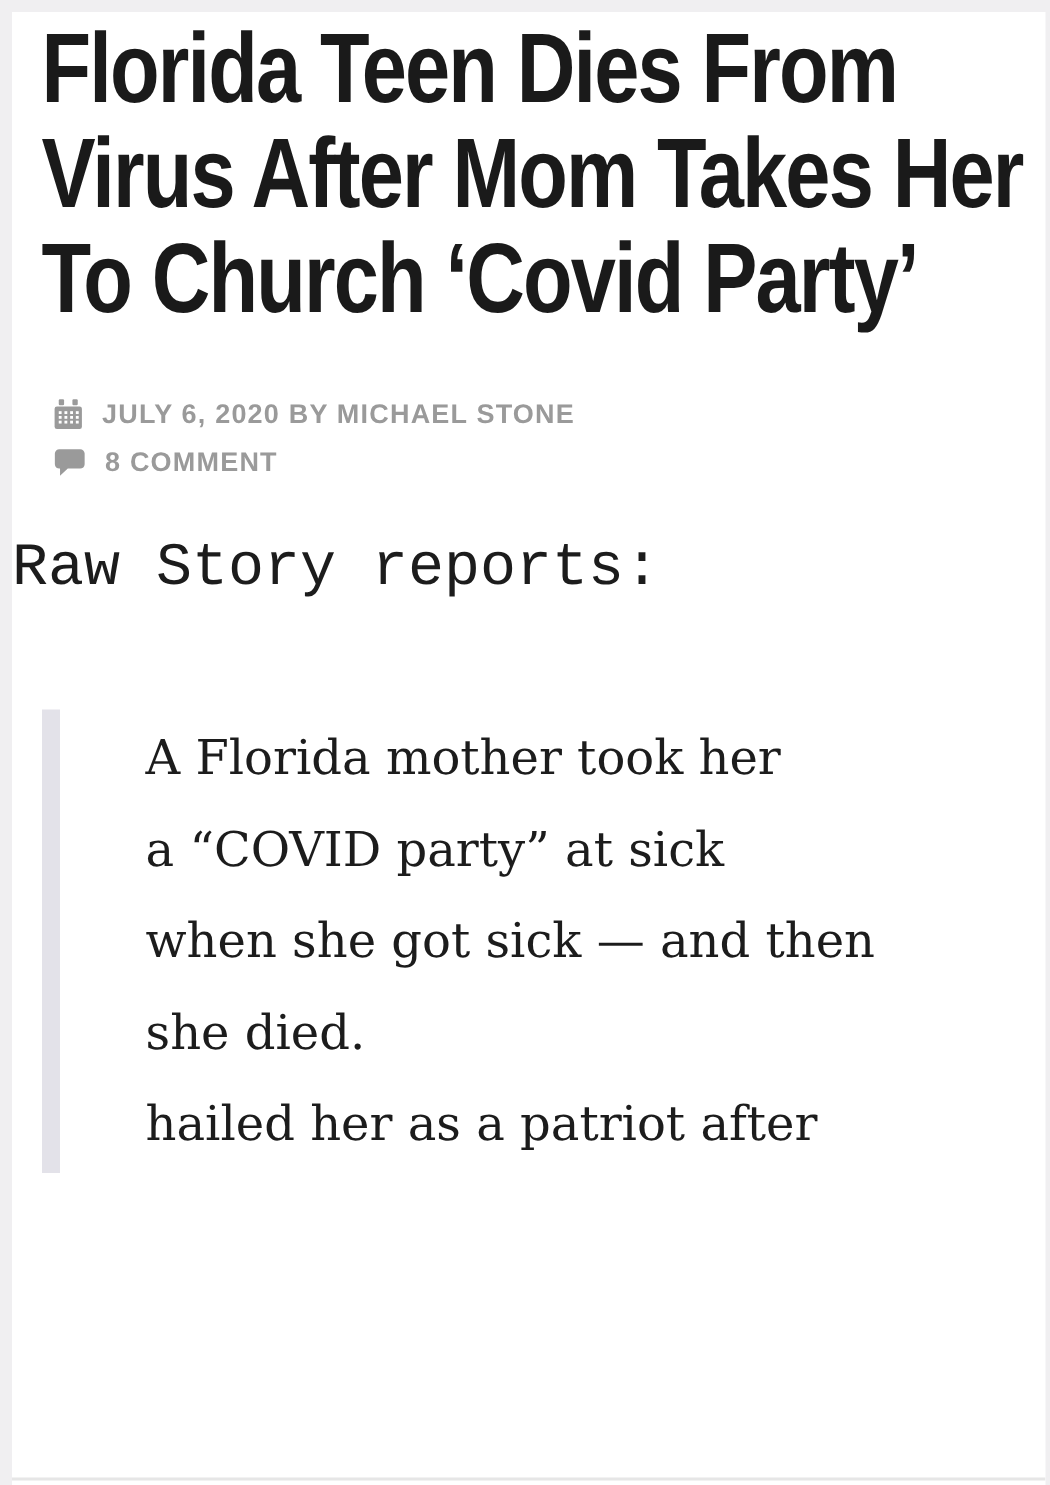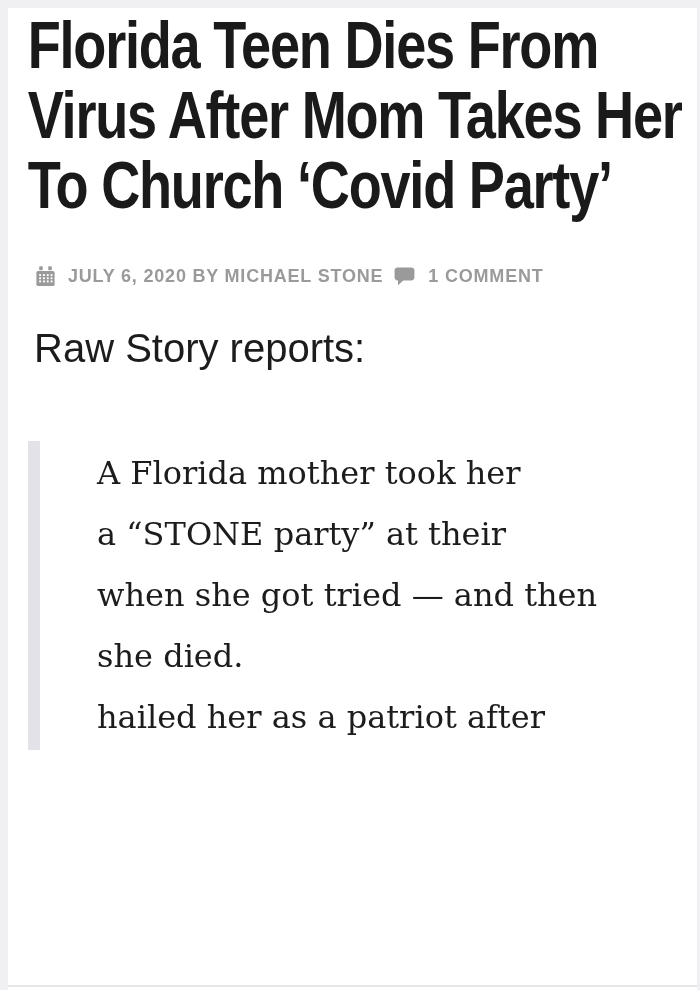--- a/index.html
+++ b/index.html
@@ -28,42 +28,41 @@
     font-size: 66px;
     line-height: 70px;
     letter-spacing: -1.5px;
     transform: scaleX(0.82);
     transform-origin: left top;
   }
   .headline .hline { display: block; white-space: nowrap; }
   .meta {
     margin: 46px 0 0 28px;
     display: flex;
-    flex-direction: row;
+    flex-direction: column;
     gap: 11px;
   }
   .meta-row {
     display: flex;
     align-items: center;
     gap: 13px;
     color: var(--meta, #9a9a9a);
   }
   .meta-row .icon { display: inline-flex; flex: 0 0 auto; }
   .meta-row svg { fill: currentColor; }
   .meta-text {
     font-size: 18px;
     font-weight: 700;
     letter-spacing: 0.8px;
     color: var(--meta, #9a9a9a);
     white-space: nowrap;
   }
   .intro {
     margin: 36px 0 0 0;
-    padding-left: 26px;
-    font-family: Liberation Sans, sans-serif;
+    font-family: Liberation Mono, monospace;
     font-size: 40px;
     line-height: 50px;
     color: var(--body, #1c1c1c);
   }
   .quote {
     margin: 68px 1px 0 20px;
     border-left: 12px solid var(--quote_bar, #e3e2e9);
     padding: 2px 0 2px 57px;
   }
   .quote-line {
@@ -116,29 +115,29 @@
         </svg>
       </span>
       <span class="meta-text">JULY 6, 2020 BY MICHAEL STONE</span>
     </div>
     <div class="meta-row">
       <span class="icon">
         <svg width="21" height="19" viewBox="0 0 24 22" aria-hidden="true">
           <path d="M4 0.5h16c1.9 0 3.5 1.5 3.5 3.4v8.2c0 1.9-1.6 3.4-3.5 3.4H10.5l-6 5.5v-5.5H4c-1.9 0-3.5-1.5-3.5-3.4V3.9C0.5 2 2.1 0.5 4 0.5z"></path>
         </svg>
       </span>
-      <span class="meta-text">1 COMMENT</span>
+      <span class="meta-text">8 COMMENT</span>
     </div>
   </div>
 
   <p class="intro">Raw Story reports:</p>
 
   <blockquote class="quote">
     <div class="quote-line">A Florida mother took her</div>
-    <div class="quote-line">a “STONE party” at their</div>
-    <div class="quote-line">when she got tried — and then</div>
+    <div class="quote-line">a “COVID party” at sick</div>
+    <div class="quote-line">when she got sick — and then</div>
     <div class="quote-line">she died.</div>
     <div class="quote-line">hailed her as a patriot after</div>
   </blockquote>
 
   <div class="divider"></div>
 
 </div>
 
 </body></html>

